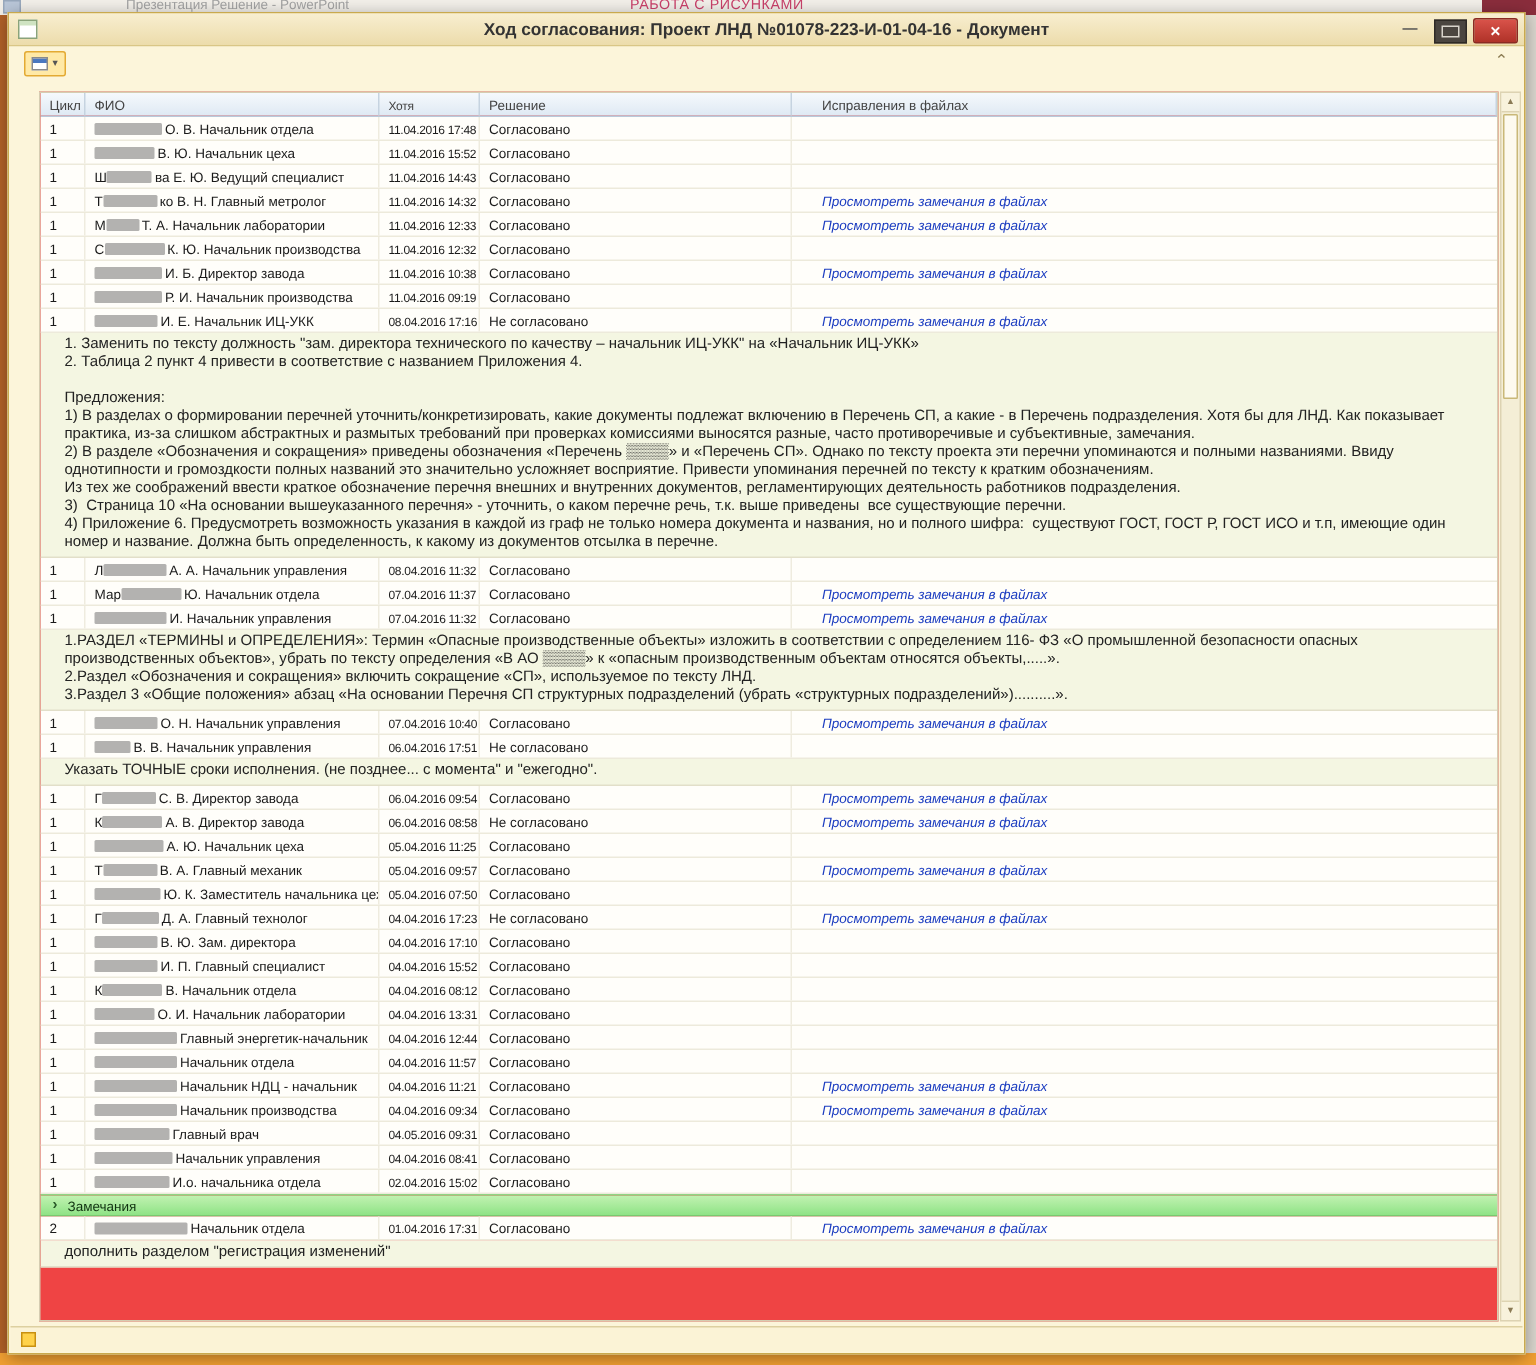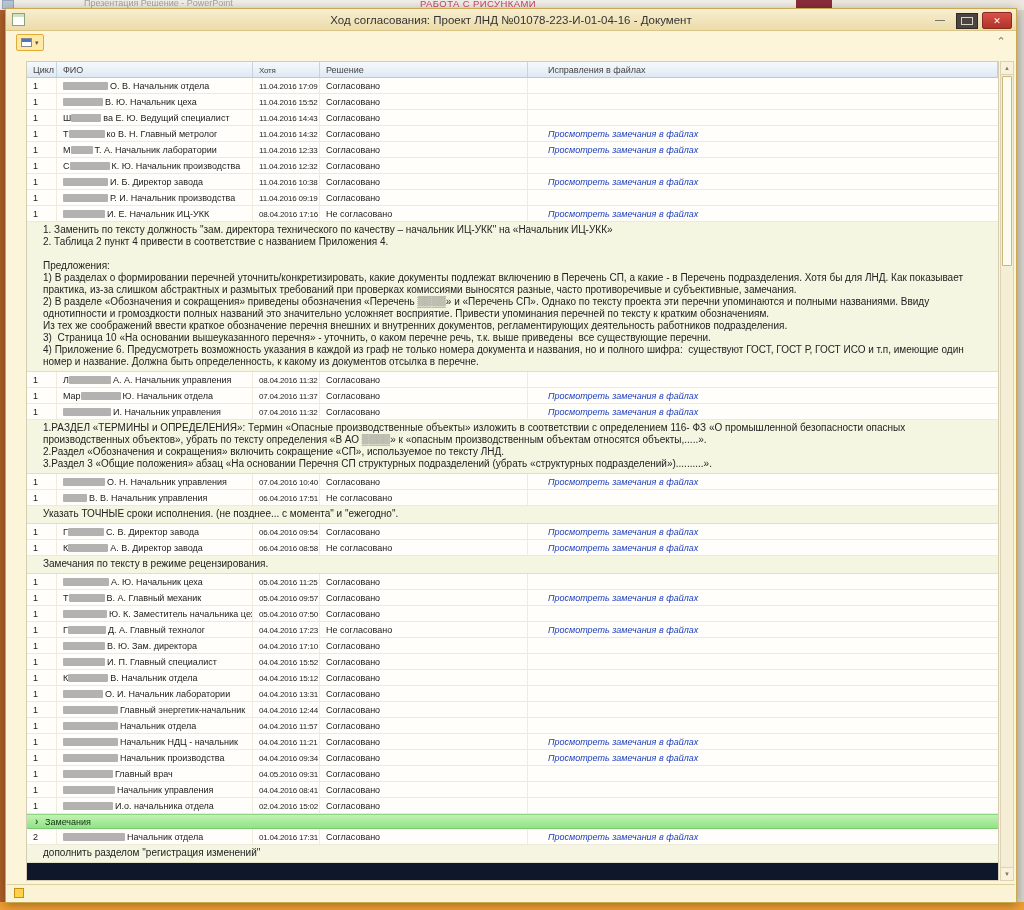--- a/index.html
+++ b/index.html
@@ -1,33 +1,33 @@
 <!DOCTYPE html>
 <html><head>
 <meta charset="utf-8">
 <style>
   * { margin:0; padding:0; box-sizing:border-box; }
   html,body { width:1024px; height:910px; overflow:hidden; }
   body { font-family:"Liberation Sans", sans-serif; background:#ece8e0; position:relative; }
 
   
-  .bg-top { position:absolute; top:0; left:0; width:832px; height:10px; background:#f2efe9; overflow:hidden; }
+  .bg-top { position:absolute; top:0; left:0; width:1024px; height:10px; background:#f2efe9; overflow:hidden; }
   .pp-icon { position:absolute; left:2px; top:0; width:12px; height:9px; background:#b9c6d8; border:1px solid #98a8bc; }
   .pp-title { position:absolute; left:84px; top:-2px; font-size:9px; color:#a3a3a3; white-space:nowrap; }
   .pp-ribbon { position:absolute; left:420px; top:-2px; font-size:9.5px; color:#c9406a; letter-spacing:.4px; white-space:nowrap; }
   .pp-corner { position:absolute; right:0; top:0; width:36px; height:10px; background:#8a2d3c; }
   .bg-left { position:absolute; left:0; top:10px; width:5px; height:900px; background:#b06028; }
   .bg-right { position:absolute; right:0; top:10px; width:7px; height:900px; background:#d9d5cd; }
   .bg-bottom { position:absolute; left:0; bottom:0; width:1024px; height:8px; background:#f09f33; }
 
   
   .window { position:absolute; left:5px; top:8px; width:1012px; height:895px; background:#fcf5da;
             border:1px solid #c9a94e; box-shadow:0 2px 10px rgba(0,0,0,.35); }
   .titlebar { height:22px; background:linear-gradient(#f8eed0,#ecdcab); border-bottom:1px solid #d9c686;
-              position:relative; display:flex; align-items:center; justify-content:center; }
+              position:relative; display:flex; align-items:center; justify-content:center;font-weight:bold; }
   .win-icon { position:absolute; left:6px; top:4px; width:13px; height:13px; background:#fff; border:1px solid #8aa37a;
               box-shadow:inset 0 3px 0 #cfe3c2; }
   .title { font-size:11.5px; color:#333; white-space:nowrap; }
   .controls { position:absolute; right:4px; top:3px; display:flex; gap:4px; align-items:center; }
   .btn-min { width:24px; height:16px; text-align:center; font-size:10px; color:#555; line-height:13px; cursor:default; }
   .btn-max { width:22px; height:16px; background:#4a4540; border:1px solid #2e2a26; position:relative; }
   .btn-max::after { content:''; position:absolute; left:4px; right:4px; top:3px; bottom:3px; border:1px solid #d8d4cc; }
   .btn-close { width:30px; height:17px; background:linear-gradient(#d9534a,#b03228); border:1px solid #8a2a22;
                color:#fff; font-size:9px; text-align:center; line-height:16px; border-radius:2px; }
 
@@ -35,21 +35,21 @@
   .toolbar { height:24px; position:relative; background:#fcf5da; }
   .grid-btn { position:absolute; left:10px; top:3px; height:17px; padding:2px 4px; background:#ffe9a6;
               border:1px solid #e3aa33; border-radius:2px; display:flex; align-items:center; gap:3px; }
   .grid-ico { width:11px; height:9px; background:linear-gradient(#4a78c0,#4a78c0) top/11px 3px no-repeat #fff; border:1px solid #8a8a8a; }
   .dd { font-size:7px; color:#555; line-height:7px; }
   .collapse-btn { position:absolute; right:7px; top:1px; width:16px; height:16px; font-size:11px; color:#8a7a50;
                   text-align:center; line-height:18px; }
 
   
   .content { position:absolute; top:46px; left:1px; right:1px; bottom:19px; background:#fcf5da; }
-  .grid { position:absolute; left:19px; top:6px; right:16px; bottom:2px; background:#0f172a;
+  .grid { position:absolute; left:19px; top:6px; right:16px; bottom:2px; background:#ef4444;
           border:1px solid #d5cdb2; overflow:hidden; }
   .thead { display:flex; height:16px; background:linear-gradient(#f5f9fd,#dfe9f3); border-bottom:1px solid #b9c9da;
            font-size:9px; color:#444; }
   .thead .cell { border-right:1px solid #c6d3e0; }
   .cell { overflow:hidden; white-space:nowrap; padding:3px 0 0 6px; border-right:1px solid #efecdf; }
   .c-cycle { width:30px; }
   .c-fio { width:196px; }
   .c-date { width:67px; font-size:8px; letter-spacing:-.2px; padding-top:4px; }
   .c-dec { width:208px; }
   .c-link { flex:1; padding-left:20px; border-right:none; }
@@ -119,21 +119,21 @@
           <div class="cell c-cycle">Цикл</div>
           <div class="cell c-fio">ФИО</div>
           <div class="cell c-date">Хотя</div>
           <div class="cell c-dec">Решение</div>
           <div class="cell c-link">Исправления в файлах</div>
         </div>
         <div class="tbody">
             <div class="trow">
               <div class="cell c-cycle">1</div>
               <div class="cell c-fio"><div class="redact" style="width: 45px;"></div>О. В. Начальник отдела</div>
-              <div class="cell c-date">11.04.2016 17:09</div>
+              <div class="cell c-date">11.04.2016 17:48</div>
               <div class="cell c-dec">Согласовано</div>
               <div class="cell c-link"></div>
             </div>
             <div class="trow">
               <div class="cell c-cycle">1</div>
               <div class="cell c-fio"><div class="redact" style="width: 40px;"></div>В. Ю. Начальник цеха</div>
               <div class="cell c-date">11.04.2016 15:52</div>
               <div class="cell c-dec">Согласовано</div>
               <div class="cell c-link"></div>
             </div>
@@ -247,23 +247,20 @@
               <div class="cell c-dec">Согласовано</div>
               <div class="cell c-link"><div class="file-link">Просмотреть замечания в файлах</div></div>
             </div>
             <div class="trow">
               <div class="cell c-cycle">1</div>
               <div class="cell c-fio">К<div class="redact" style="width: 40px;"></div>А. В. Директор завода</div>
               <div class="cell c-date">06.04.2016 08:58</div>
               <div class="cell c-dec">Не согласовано</div>
               <div class="cell c-link"><div class="file-link">Просмотреть замечания в файлах</div></div>
             </div>
-            <div class="trow comment">
-              <div class="comment-text">Замечания по тексту в режиме рецензирования.</div>
-            </div>
             <div class="trow">
               <div class="cell c-cycle">1</div>
               <div class="cell c-fio"><div class="redact" style="width: 46px;"></div>А. Ю. Начальник цеха</div>
               <div class="cell c-date">05.04.2016 11:25</div>
               <div class="cell c-dec">Согласовано</div>
               <div class="cell c-link"></div>
             </div>
             <div class="trow">
               <div class="cell c-cycle">1</div>
               <div class="cell c-fio">Т<div class="redact" style="width: 36px;"></div>В. А. Главный механик</div>
@@ -295,21 +292,21 @@
             <div class="trow">
               <div class="cell c-cycle">1</div>
               <div class="cell c-fio"><div class="redact" style="width: 42px;"></div>И. П. Главный специалист</div>
               <div class="cell c-date">04.04.2016 15:52</div>
               <div class="cell c-dec">Согласовано</div>
               <div class="cell c-link"></div>
             </div>
             <div class="trow">
               <div class="cell c-cycle">1</div>
               <div class="cell c-fio">К<div class="redact" style="width: 40px;"></div>В. Начальник отдела</div>
-              <div class="cell c-date">04.04.2016 15:12</div>
+              <div class="cell c-date">04.04.2016 08:12</div>
               <div class="cell c-dec">Согласовано</div>
               <div class="cell c-link"></div>
             </div>
             <div class="trow">
               <div class="cell c-cycle">1</div>
               <div class="cell c-fio"><div class="redact" style="width: 40px;"></div>О. И. Начальник лаборатории</div>
               <div class="cell c-date">04.04.2016 13:31</div>
               <div class="cell c-dec">Согласовано</div>
               <div class="cell c-link"></div>
             </div>

